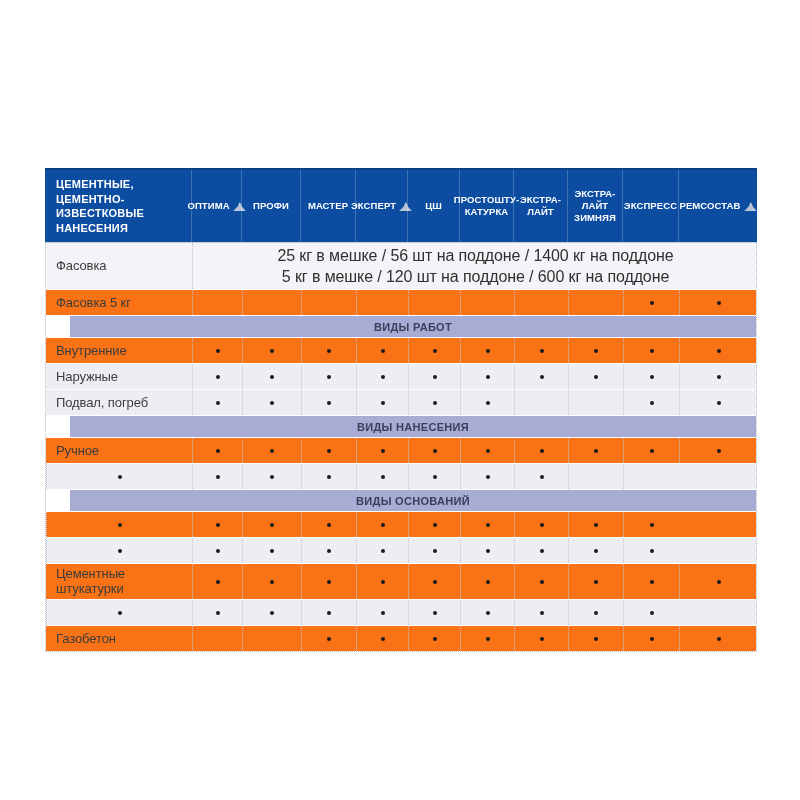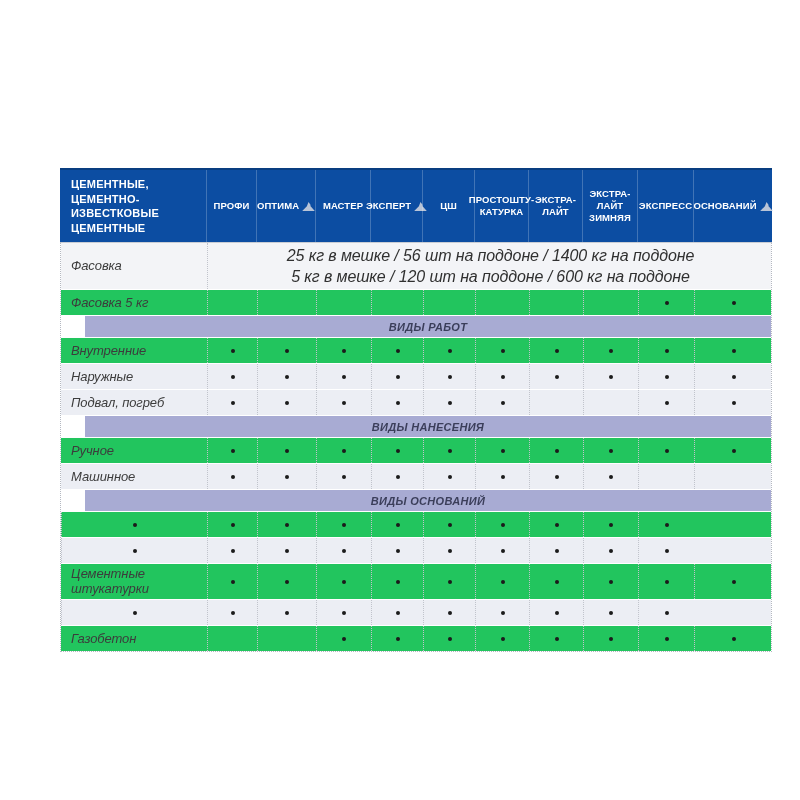--- a/index.html
+++ b/index.html
@@ -2,21 +2,21 @@
 <html style="--blue: #0c4da2; --lav: #a8abd3; --stripe: #eceef4; --dot: #1b1b1b;"><head>
 <meta charset="utf-8">
 <style>
   html,body{margin:0;padding:0}
   body{
     width:800px;height:800px;background:#ffffff;
     font-family:"Liberation Sans", sans-serif;
     -webkit-font-smoothing:antialiased;
   }
   .canvas{position:relative;width:800px;height:800px;background:#fff;overflow:hidden}
-  .tbl{position:absolute;left:60px;top:168px;width:712px}
+  .tbl{position:absolute;left:45px;top:168px;width:712px}
 
   
   .grid{
     display:grid;
     grid-template-columns:146px 50px 59px 55px 52px 52px 54px 54px 55px 56px 79px;
   }
 
   
   .thead{
     background:var(--blue,#0c4da2);
@@ -38,23 +38,22 @@
   }
   .th-line{display:flex;align-items:center;justify-content:center;white-space:nowrap}
   .m-icon{display:inline-block;margin-left:3px;line-height:0}
 
   
   .tbody{
     border-left:1px dotted #b4b8c1;
     border-right:1px dotted #b4b8c1;
     border-bottom:1px dotted #b4b8c1;
     border-top:1px solid #c9cdd4;
-    font-style:italic;
-  }
-  .row{min-height:25px;background:#22c55e}
+  }
+  .row{min-height:25px;background:#f97316}
   .row + .row,.row + .section,.section + .row{border-top:1px solid #fff}
   .row.stripe{background:var(--stripe,#eceef4)}
   .row.fas{background:#f3f4f7;min-height:33px}
   .label{
     display:flex;align-items:center;
     font-size:13px;color:#3c3c3c;line-height:1.12;
     padding:3px 4px 3px 10px;letter-spacing:-0.1px;
   }
   .cell{
     display:flex;align-items:center;justify-content:center;
@@ -78,37 +77,37 @@
 </style>
 </head>
 <body>
 
 <div class="canvas">
   <div class="tbl">
     <div class="thead grid" id="thead">
       <div class="th-title" id="th-title">
           <div>ЦЕМЕНТНЫЕ,</div>
           <div>ЦЕМЕНТНО-ИЗВЕСТКОВЫЕ</div>
-          <div>ЦЕМЕНТНЫЕ</div>
+          <div>НАНЕСЕНИЯ</div>
         </div>
     <div class="th-col">
-          <div class="th-line">
-            <span>ПРОФИ</span>
-          </div>
-        </div>
-        <div class="th-col">
           <div class="th-line">
             <span>ОПТИМА</span>
             <span class="m-icon"><svg width="13" height="9" viewBox="0 0 14 10">
                 <path d="M7 0 L9.8 4 L8.6 4 L14 10 H0 L5.2 4.6 Z" fill="#b9c4d7"></path>
               </svg></span>
           </div>
         </div>
         <div class="th-col">
           <div class="th-line">
+            <span>ПРОФИ</span>
+          </div>
+        </div>
+        <div class="th-col">
+          <div class="th-line">
             <span>МАСТЕР</span>
           </div>
         </div>
         <div class="th-col">
           <div class="th-line">
             <span>ЭКСПЕРТ</span>
             <span class="m-icon"><svg width="13" height="9" viewBox="0 0 14 10">
                 <path d="M7 0 L9.8 4 L8.6 4 L14 10 H0 L5.2 4.6 Z" fill="#b9c4d7"></path>
               </svg></span>
           </div>
@@ -145,21 +144,21 @@
             <span>ЗИМНЯЯ</span>
           </div>
         </div>
         <div class="th-col">
           <div class="th-line">
             <span>ЭКСПРЕСС</span>
           </div>
         </div>
         <div class="th-col">
           <div class="th-line">
-            <span>ОСНОВАНИЙ</span>
+            <span>РЕМСОСТАВ</span>
             <span class="m-icon"><svg width="13" height="9" viewBox="0 0 14 10">
                 <path d="M7 0 L9.8 4 L8.6 4 L14 10 H0 L5.2 4.6 Z" fill="#b9c4d7"></path>
               </svg></span>
           </div>
         </div>
       </div>
     <div class="tbody" id="tbody">
         <div class="row grid fas">
           <div class="label">Фасовка</div>
           <div class="span-cell">
@@ -308,21 +307,20 @@
             <span class="dot"></span>
           </div>
           <div class="cell">
             <span class="dot"></span>
           </div>
           <div class="cell">
             <span class="dot"></span>
           </div>
         </div>
         <div class="row grid stripe">
-          <div class="label">Машинное</div>
           <div class="cell">
             <span class="dot"></span>
           </div>
           <div class="cell">
             <span class="dot"></span>
           </div>
           <div class="cell">
             <span class="dot"></span>
           </div>
           <div class="cell">

